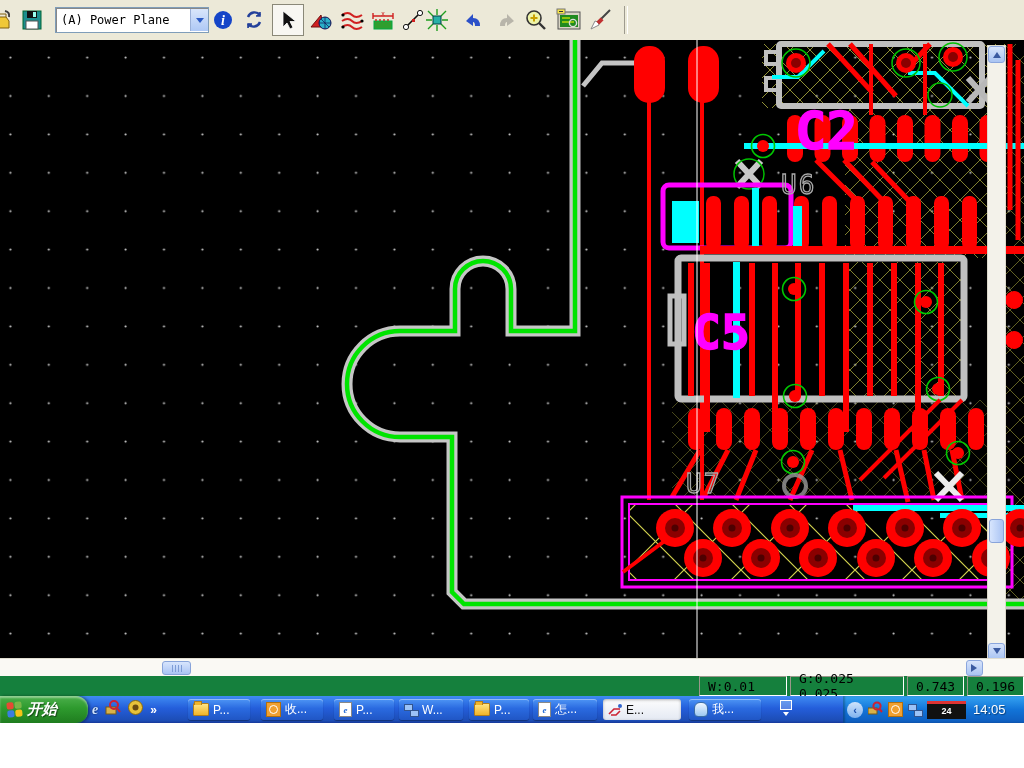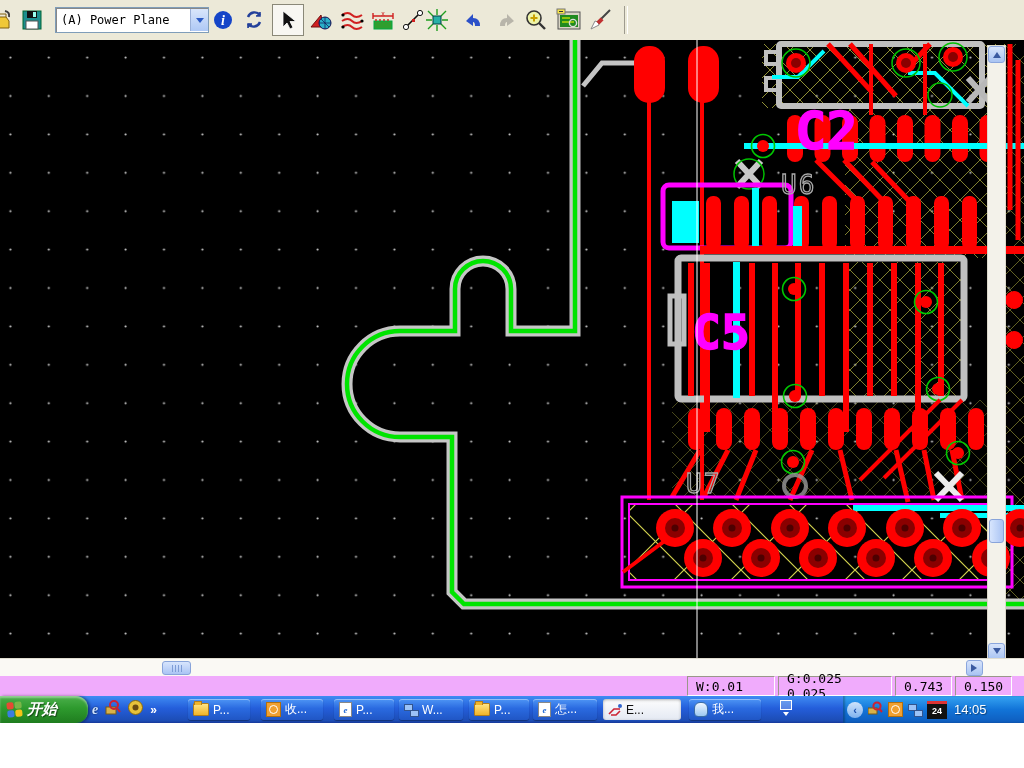--- a/index.html
+++ b/index.html
@@ -32,22 +32,22 @@
   .arr.up{border-bottom:6px solid #3a5aa0;margin-top:-3px;}
   .arr.down{border-top:6px solid #3a5aa0;margin-bottom:-3px;}
   .arr.right{border-left:6px solid #3a5aa0;margin-right:-3px;}
   .vthumb{position:absolute;left:1px;top:473px;width:15px;height:24px;border-radius:3px;
           background:linear-gradient(90deg,#d7e5fd,#aac4f4);border:1px solid #88a4da;box-sizing:border-box;}
   .hthumb{position:absolute;left:162px;top:2px;width:29px;height:14px;border-radius:3px;
           background:linear-gradient(#d7e5fd,#aac4f4);border:1px solid #88a4da;box-sizing:border-box;}
   .hthumb:after{content:"";position:absolute;left:9px;top:3px;width:10px;height:7px;
           background:repeating-linear-gradient(90deg,#7e9dd6 0 1px,transparent 1px 3px);}
   
-  .statusbar{position:absolute;left:0;top:676px;width:1024px;height:20px;background:#f0abfc;
-             display:flex;align-items:stretch;gap:3px;padding-right:12px;box-sizing:border-box;
+  .statusbar{position:absolute;left:0;top:676px;width:1024px;height:20px;background:#15803d;
+             display:flex;align-items:stretch;gap:3px;padding-right:0;box-sizing:border-box;
              font:13px "DejaVu Sans Mono",monospace;color:#000;}
   .scell{border:1px solid;border-color:#9a978a #fff #fff #9a978a;display:flex;align-items:center;
          padding:0 8px;box-sizing:border-box;}
   .scell.fill{flex:1;border-color:transparent;}
   
   .taskbar{position:absolute;left:0;top:696px;width:1024px;height:27px;
            background:linear-gradient(#3f8cf3,#245edb 45%,#1c4cb4 92%,#16389a);}
   .start{position:absolute;left:0;top:0;height:27px;width:88px;border-radius:0 12px 12px 0;
          background:linear-gradient(#4cb04c,#2e9a2e 45%,#1f7d1f);box-shadow:inset 0 2px 2px rgba(255,255,255,.4),2px 0 3px rgba(0,0,0,.4);
          display:flex;align-items:center;gap:4px;padding-left:6px;box-sizing:border-box;}
@@ -55,21 +55,21 @@
   .ql{position:absolute;top:0;height:27px;display:flex;align-items:center;gap:7px;color:#fff;}
   .tsk{position:absolute;top:3px;height:21px;border-radius:3px;box-sizing:border-box;
        background:linear-gradient(#4e95f5,#2a6ae0 45%,#2056c5);box-shadow:inset 0 1px 0 rgba(255,255,255,.4),0 1px 1px rgba(0,0,0,.35);
        color:#fff;font-size:12px;display:flex;align-items:center;gap:4px;padding:0 5px;overflow:hidden;white-space:nowrap;}
   .tsk.active{background:linear-gradient(#fdfdfd,#e4e9f3);color:#111;box-shadow:inset 0 1px 3px rgba(0,0,0,.3);}
   .tray{position:absolute;left:843px;top:0;width:181px;height:27px;
         background:linear-gradient(#35a3f2,#1274d8 50%,#0e5cbd);box-shadow:inset 2px 0 2px rgba(0,0,0,.25);
         display:flex;align-items:center;gap:5px;padding-left:4px;box-sizing:border-box;}
   .chev{width:16px;height:16px;border-radius:8px;background:linear-gradient(#cfe4fb,#7fb2ef);
         color:#1a4fae;font-weight:bold;font-size:11px;display:flex;align-items:center;justify-content:center;}
-  .cal{width:20px;height:15px;background:#111;border-top:3px solid #d33;color:#fff;
+  .cal{width:39px;height:15px;background:#111;border-top:3px solid #d33;color:#fff;
        font:bold 9px "Liberation Sans",sans-serif;display:flex;align-items:center;justify-content:center;text-align:right;}
   .time{color:#fff;font-size:13px;margin-left:2px;text-shadow:1px 1px 1px rgba(0,0,0,.4);}
   .floaticon{position:absolute;left:780px;top:4px;width:12px;height:16px;}
   .floaticon .w{position:absolute;left:0;top:0;width:10px;height:8px;border:1px solid #fff;background:rgba(255,255,255,.25);}
   .floaticon .d{position:absolute;left:3px;top:12px;width:0;height:0;border:3px solid transparent;border-top:4px solid #fff;}
   
   .icfolder{width:14px;height:11px;background:linear-gradient(#ffe484,#f0b429);border:1px solid #b07d1e;border-radius:1px;position:relative;}
   .icfolder:before{content:"";position:absolute;left:0;top:-3px;width:6px;height:3px;background:#f0b429;border:1px solid #b07d1e;border-bottom:none;border-radius:1px 1px 0 0;}
   .icdoc{width:11px;height:13px;background:#fff;border:1px solid #888;font:bold italic 9px "Liberation Serif",serif;color:#2a6fd6;display:flex;align-items:center;justify-content:center;}
   .icclock{width:13px;height:13px;background:#f0a030;border:1px solid #b06f10;display:flex;align-items:center;justify-content:center;}
@@ -378,21 +378,21 @@
     <span class="sbbtn" style="left:966px;top:1px;height:16px">
         <i class="arr right"></i>
       </span>
   </div>
 
   <div class="statusbar">
     <div class="scell fill"></div>
     <div class="scell" style="width:88px">W:0.01</div>
     <div class="scell" style="width:114px">G:0.025 0.025</div>
     <div class="scell" style="width:57px">0.743</div>
-    <div class="scell" style="width:57px">0.150</div>
+    <div class="scell" style="width:57px">0.196</div>
   </div>
 
   <div class="taskbar">
     <div class="start">
       <svg width="17" height="17" style="transform:rotate(-6deg)">
         <rect x="1" y="1" width="7" height="7" rx="2" fill="#e64a34"></rect>
           <rect x="9" y="1" width="7" height="7" rx="2" fill="#7ab648"></rect>
         <rect x="1" y="9" width="7" height="7" rx="2" fill="#3b7de0"></rect>
           <rect x="9" y="9" width="7" height="7" rx="2" fill="#f5c418"></rect>
       </svg>

